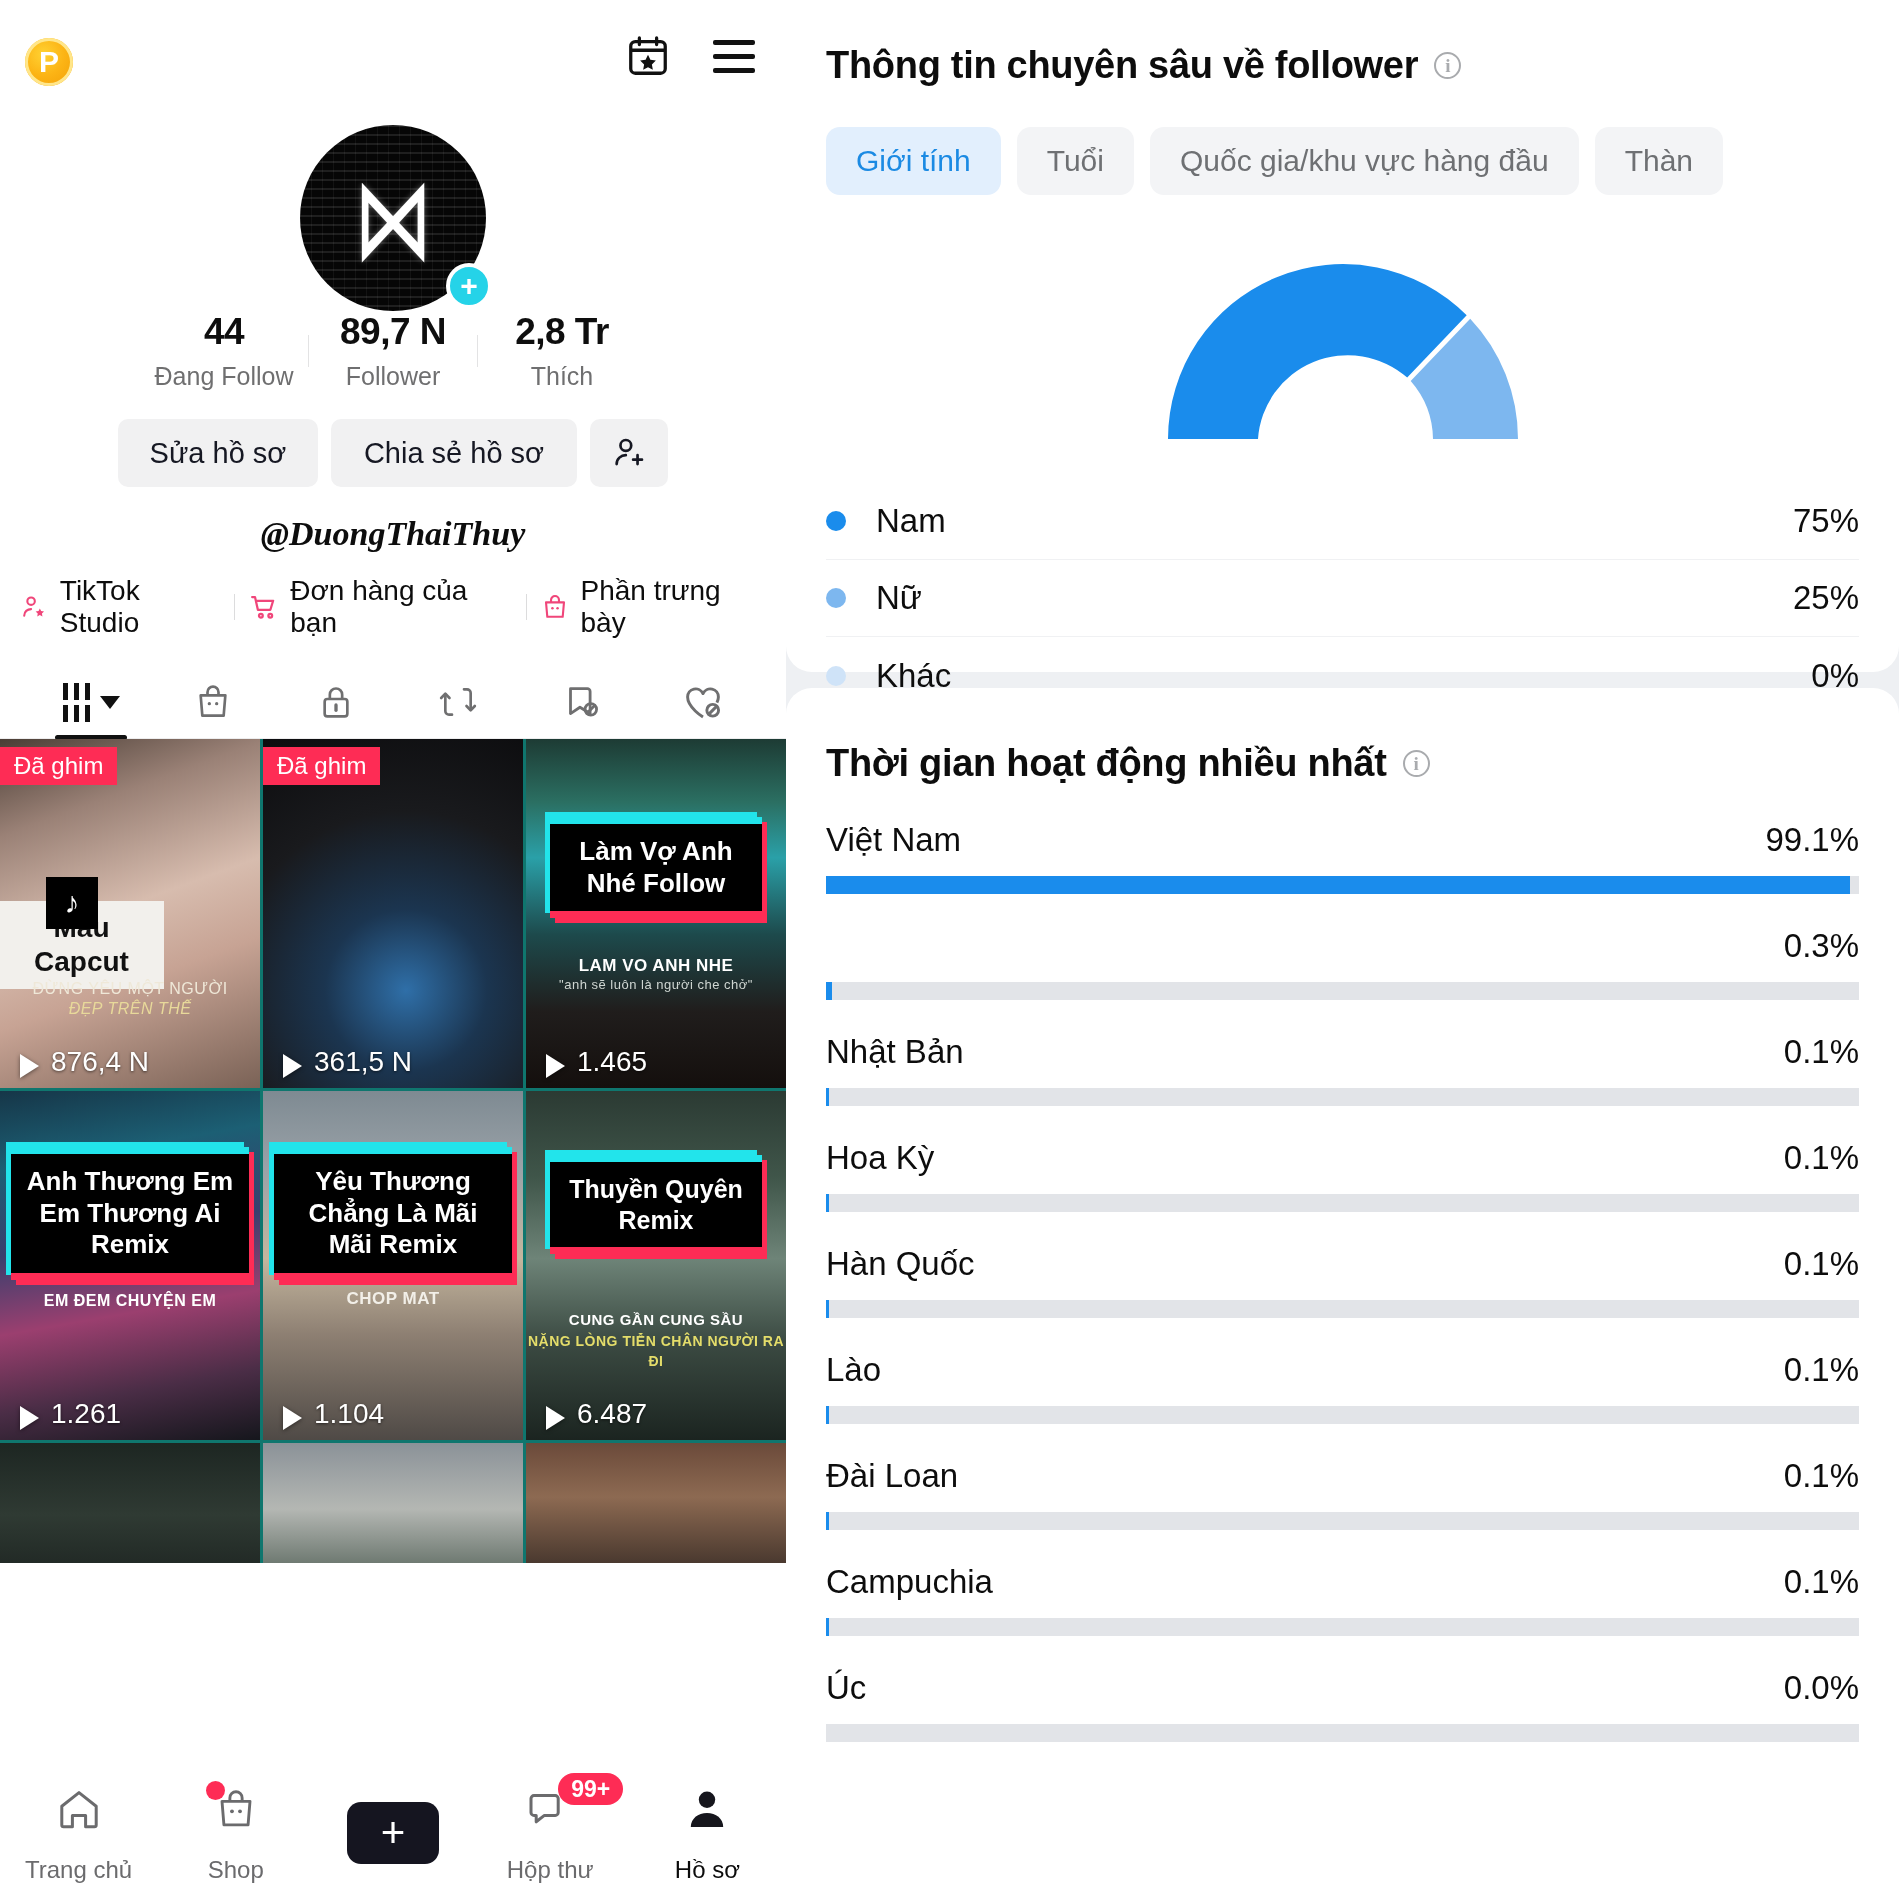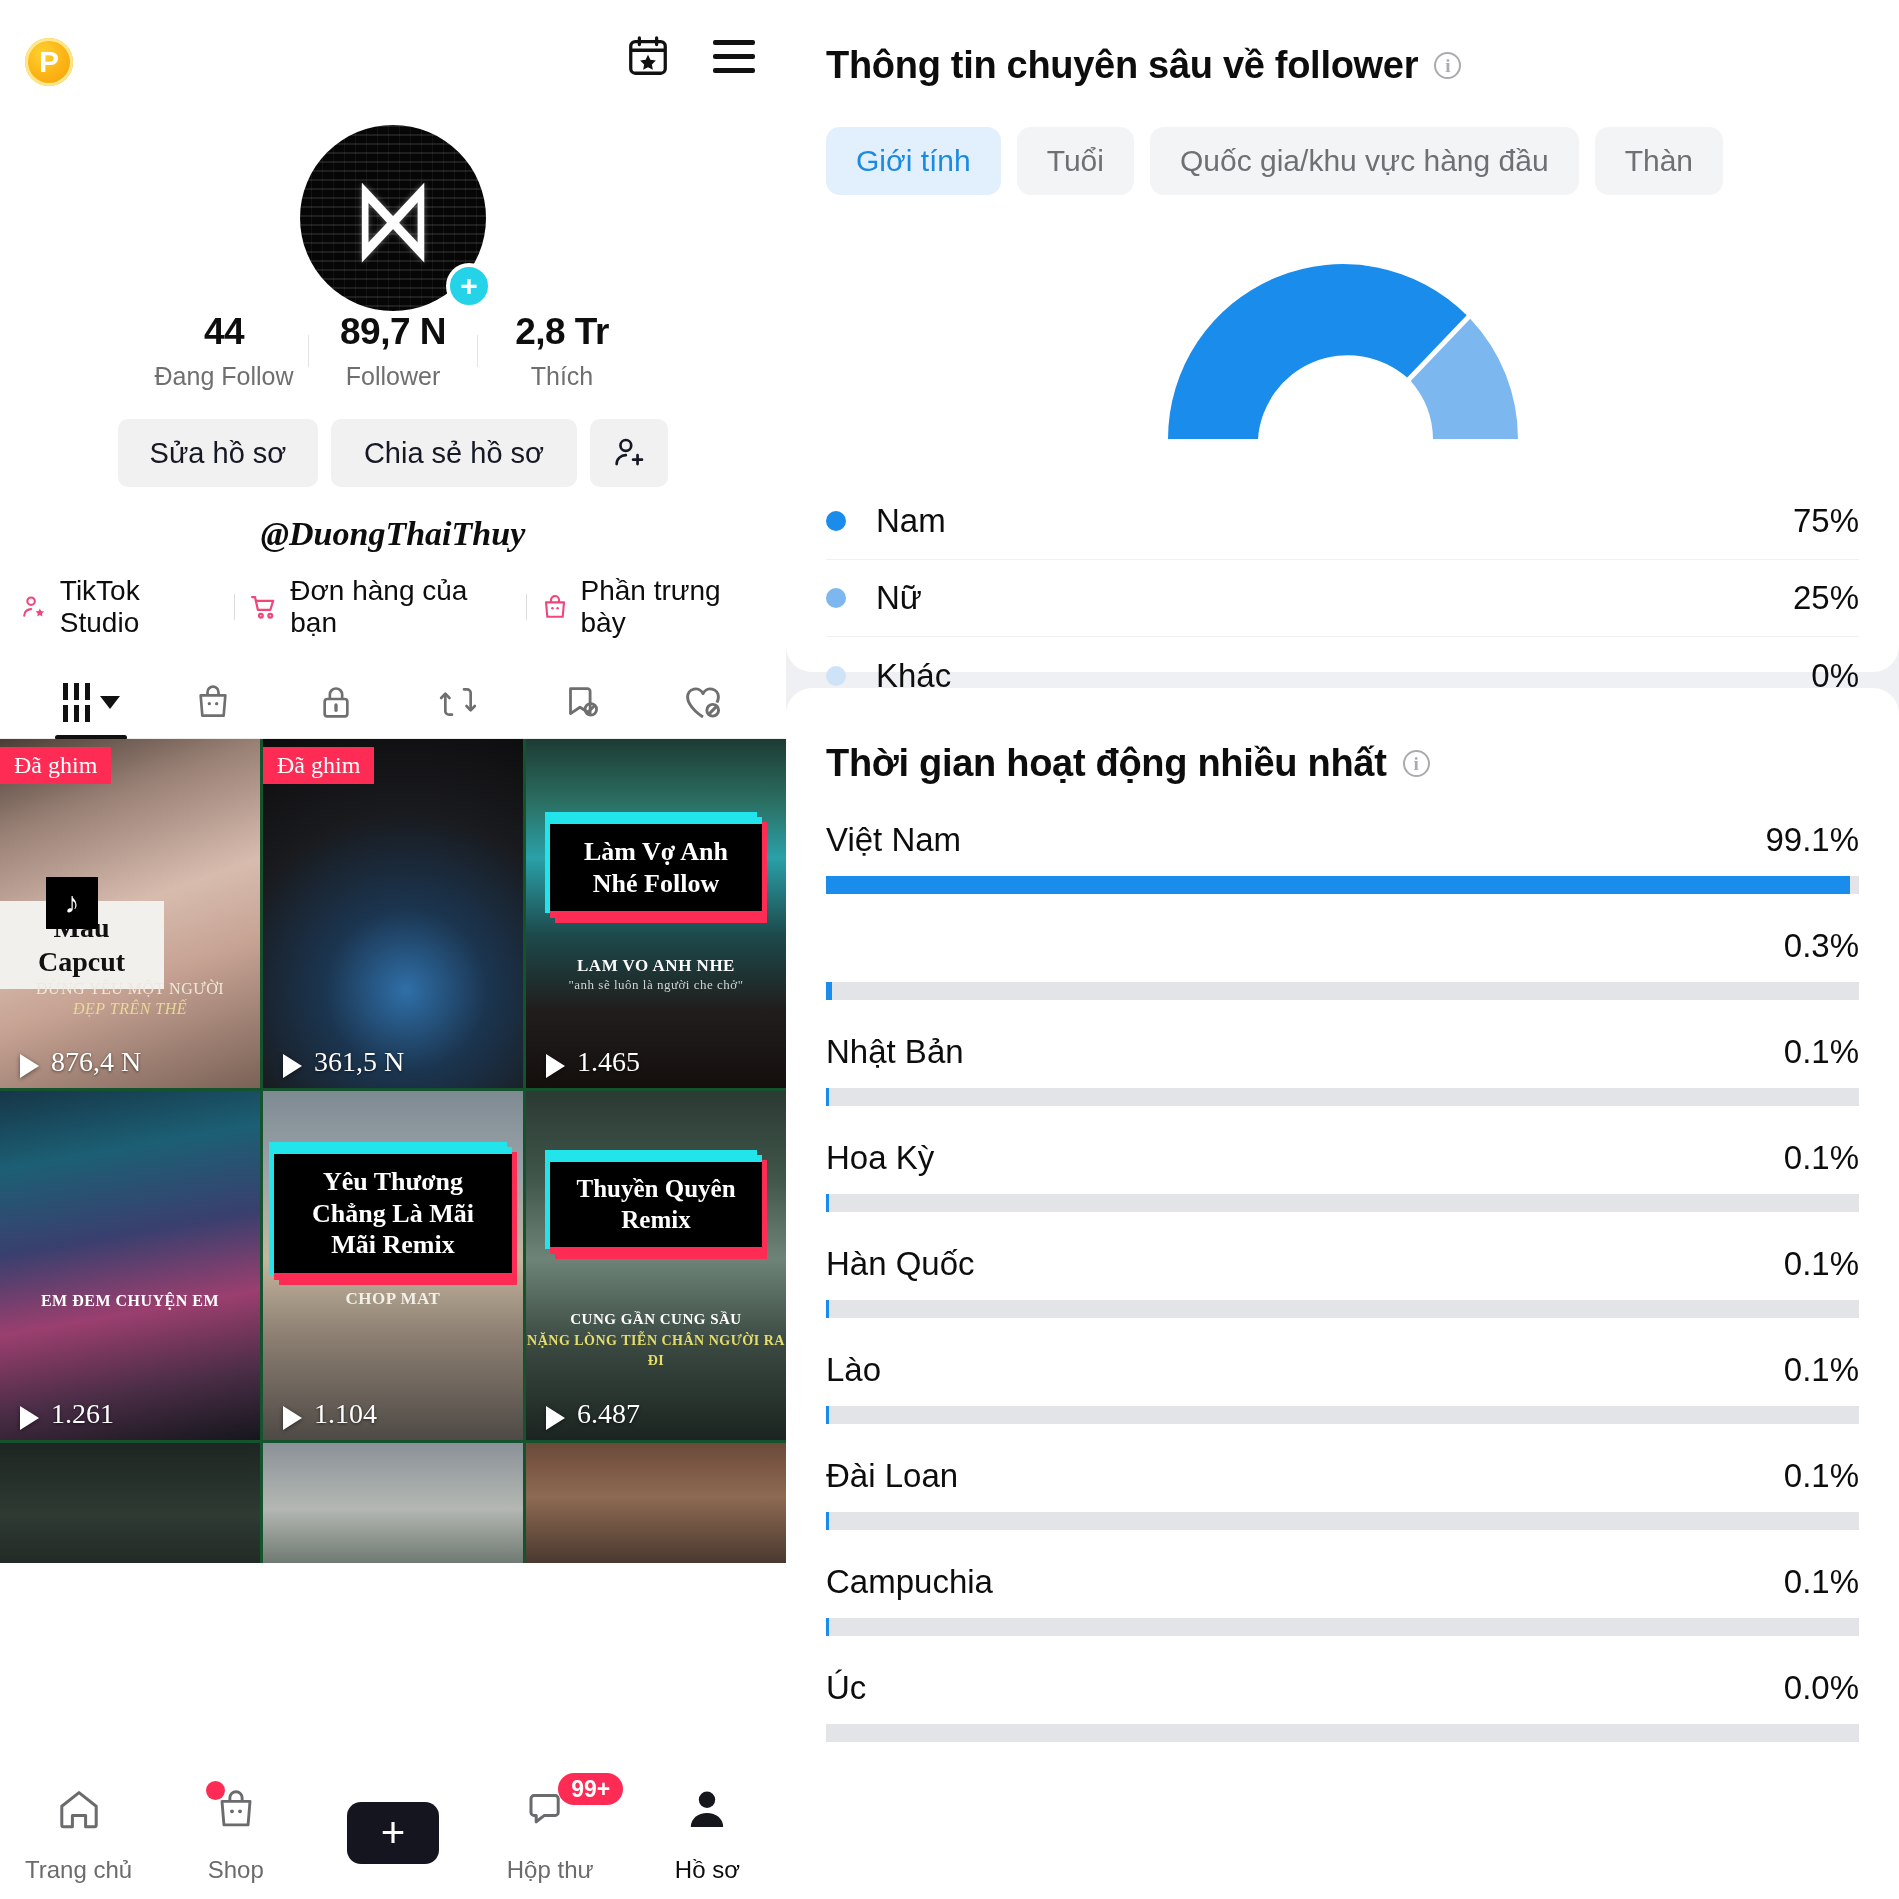--- a/index.html
+++ b/index.html
@@ -111,21 +111,21 @@
   .tabitem.active::after {
     content: ""; position: absolute; bottom: -1.5px; left: 7px; right: 7px;
     height: 5px; background: #111; border-radius: 3px;
   }
   .grid-glyph { display: flex; gap: 6px; align-items: center; }
   .grid-glyph .col { display: flex; flex-direction: column; gap: 5px; }
   .grid-glyph .col i { display: block; width: 5px; height: 17px; background: #111; }
   .caret { width: 0; height: 0; border-left: 10px solid transparent; border-right: 10px solid transparent; border-top: 13px solid #111; margin-left: 10px; }
 
   
-  .vgrid { display: grid; grid-template-columns: repeat(3, 1fr); gap: 3px; background: #14532d; font-family: Liberation Serif, serif; }
+  .vgrid { display: grid; grid-template-columns: repeat(3, 1fr); gap: 3px; background: #0f766e; }
   .vcell { position: relative; height: 349px; overflow: hidden; }
   .vcell.short { height: 120px; }
   .vimg { position: absolute; inset: 0; }
   .pinned {
     position: absolute; left: 0; top: 8px; z-index: 4;
     background: #fe2c55; color: #fff; font-size: 24px; font-weight: 500;
     padding: 5px 14px;
   }
   .vtitle {
     position: absolute; left: 50%; transform: translateX(-50%);
@@ -427,20 +427,21 @@
         <div class="sub-caption" style="top:215px;color:#fff;font-weight:bold;font-size:17px;">LAM VO ANH NHE</div>
         <div class="sub-caption" style="top:237px;color:#cfd6d2;font-size:13px;">"anh sẽ luôn là người che chở"</div>
         <div class="views">
           <span class="play-tri"></span>
           <span>1.465</span>
         </div>
       </div>
 
       <div class="vcell">
         <div class="vimg" style="background:linear-gradient(170deg,#163648 0%,#1c5f74 20%,#3a3f6e 42%,#9b3f6f 62%,#4a2d46 82%,#15161c 100%);"></div>
+        <div class="vtitle" style="top:56px;width:238px;">Anh Thương Em Em Thương Ai Remix</div>
         <div class="sub-caption" style="top:198px;color:#fff;font-weight:bold;font-size:16px;">EM ĐEM CHUYỆN EM</div>
         <div class="views">
           <span class="play-tri"></span>
           <span>1.261</span>
         </div>
       </div>
 
       <div class="vcell">
         <div class="vimg" style="background:linear-gradient(180deg,#7e8a92 0%,#9aa2a8 22%,#c4b69e 48%,#8d7f72 70%,#4f4a46 100%);"></div>
         <div class="vtitle" style="top:56px;width:238px;">Yêu Thương Chẳng Là Mãi Mãi Remix</div>

